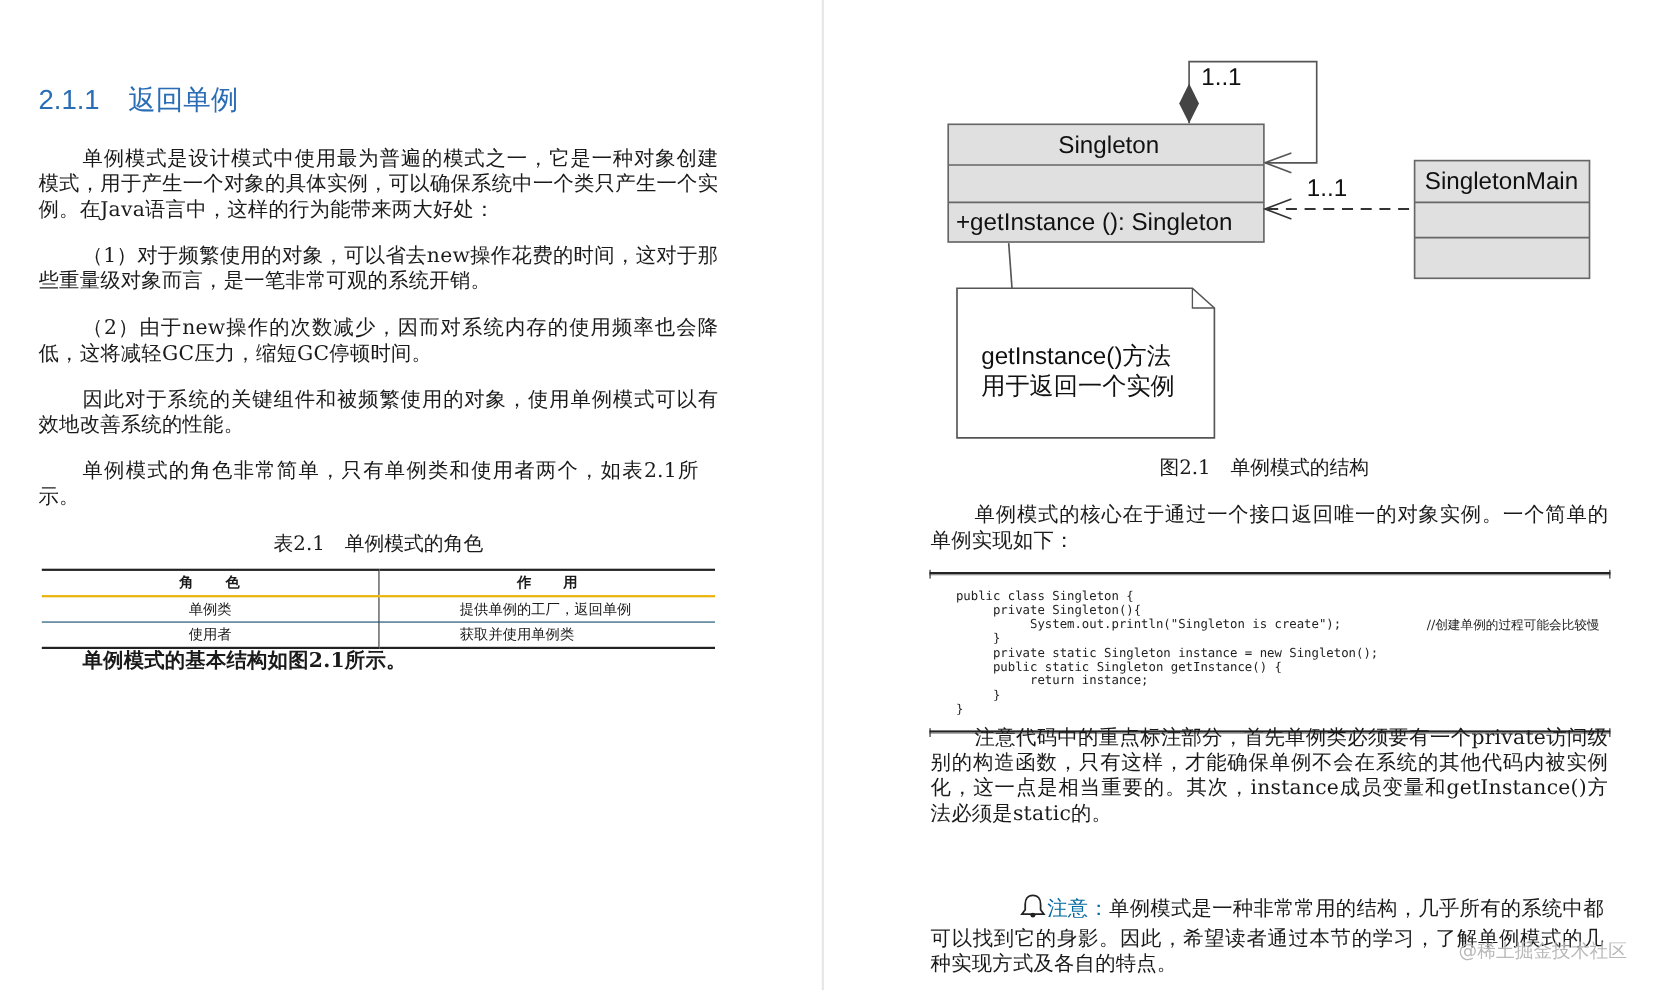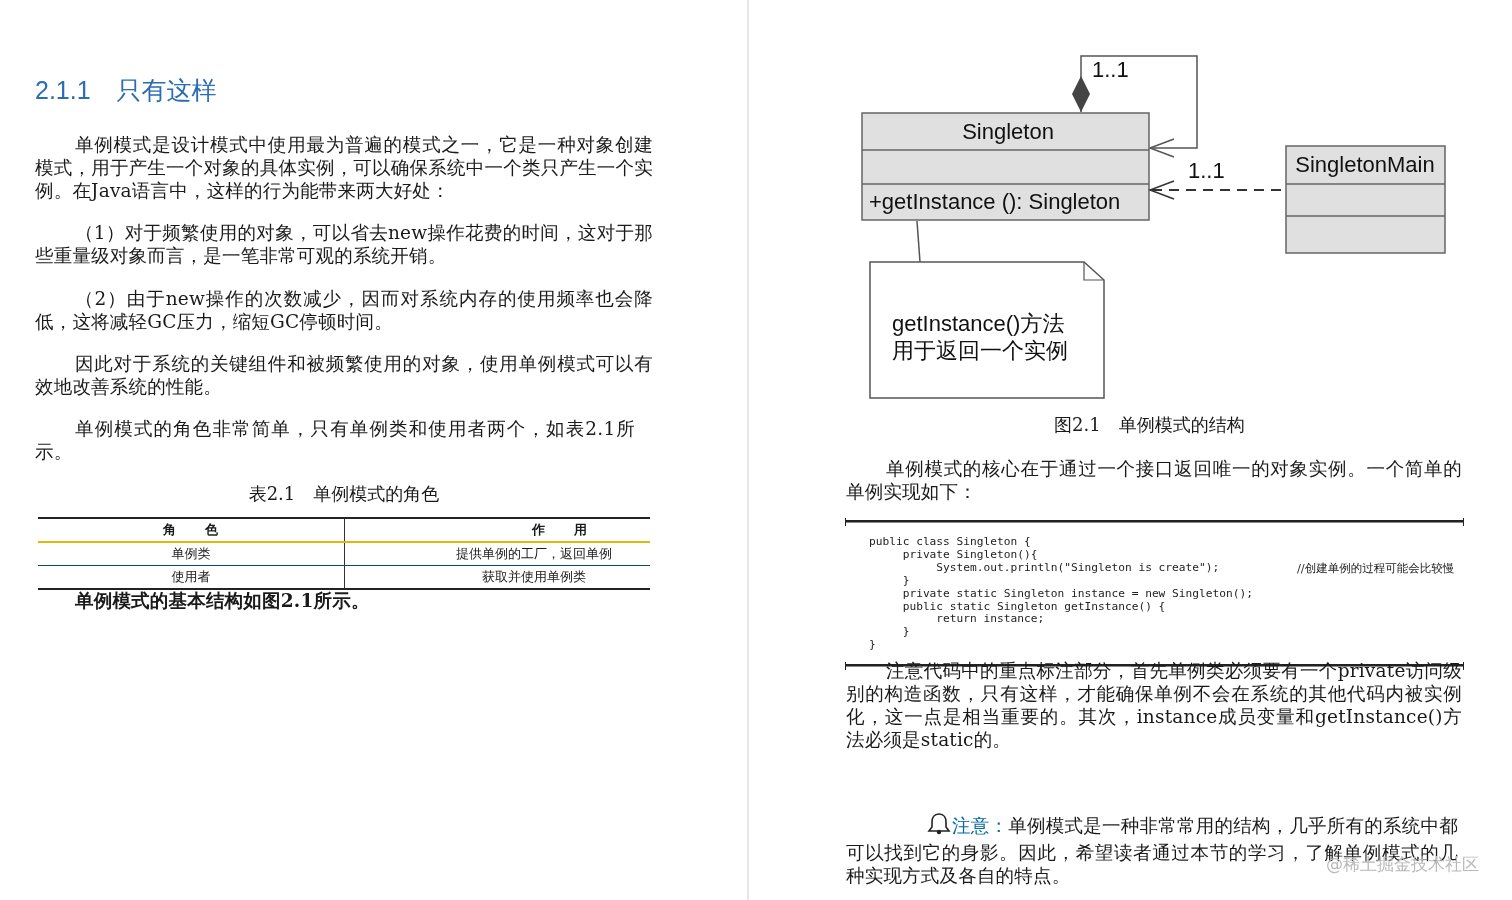--- a/index.html
+++ b/index.html
@@ -26,21 +26,21 @@
 
   table.roles {
     position: absolute; left: 38px; top: 517px; width: 612px;
     border-collapse: collapse; font-size: 13px;
   }
   table.roles th, table.roles td { text-align: center; height: 22px; padding: 0; }
   table.roles th { font-weight: bold; letter-spacing: 1px; border-bottom: 2px solid #eab308; border-top: 2px solid #222; }
   table.roles td { border-bottom: 1px solid #0c4a6e; }
   table.roles tr:last-child td { border-bottom: 2px solid #222; }
   table.roles .c1 { width: 306px; border-right: 1px solid #333; }
-  table.roles th.c2, table.roles td.c2 { text-align: center; padding-left: 0; }
+  table.roles th.c2, table.roles td.c2 { text-align: left; padding-left: 0; }
   table.roles td .c2in, table.roles th .c2in { display: inline-block; margin-left: 73px; }
   table.roles th .c2in { margin-left: 125px; }
 
   
   .uml { position: absolute; left: 0; top: 0; }
   .uml-text { font-family: "Liberation Sans", "DejaVu Sans", sans-serif; fill: #111; }
 
   
   .codebox { position: absolute; left: 845px; top: 520px; width: 619px; height: 150px; }
   .rule { position: absolute; left: 0; width: 619px; height: 3px; border-top: 2px solid #222; border-bottom: 1px solid #888; box-sizing: border-box; }
@@ -61,21 +61,21 @@
     font-family: "DejaVu Sans", sans-serif; white-space: nowrap;
   }
 </style>
 </head>
 <body>
 
 <div class="page page-left"></div>
 <div class="page page-right"></div>
 <div class="gutter"></div>
 
-<div class="abs heading"><span class="num">2.1.1</span><span>只有这样</span></div>
+<div class="abs heading"><span class="num">2.1.1</span><span>返回单例</span></div>
 
 <p class="abs para" style="left:35px; top:133px; width:618px; margin:0;">单例模式是设计模式中使用最为普遍的模式之一，它是一种对象创建模式，用于产生一个对象的具体实例，可以确保系统中一个类只产生一个实例。在Java语言中，这样的行为能带来两大好处：</p>
 <p class="abs para" style="left:35px; top:221px; width:618px; margin:0;">（1）对于频繁使用的对象，可以省去new操作花费的时间，这对于那些重量级对象而言，是一笔非常可观的系统开销。</p>
 <p class="abs para" style="left:35px; top:287px; width:618px; margin:0;">（2）由于new操作的次数减少，因而对系统内存的使用频率也会降低，这将减轻GC压力，缩短GC停顿时间。</p>
 <p class="abs para" style="left:35px; top:352px; width:618px; margin:0;">因此对于系统的关键组件和被频繁使用的对象，使用单例模式可以有效地改善系统的性能。</p>
 <p class="abs para" style="left:35px; top:417px; width:600px; margin:0;">单例模式的角色非常简单，只有单例类和使用者两个，如表2.1所示。</p>
 
 <div class="abs caption" style="left:38px; top:482px; width:612px;">表2.1　单例模式的角色</div>
 
 <table class="roles">

